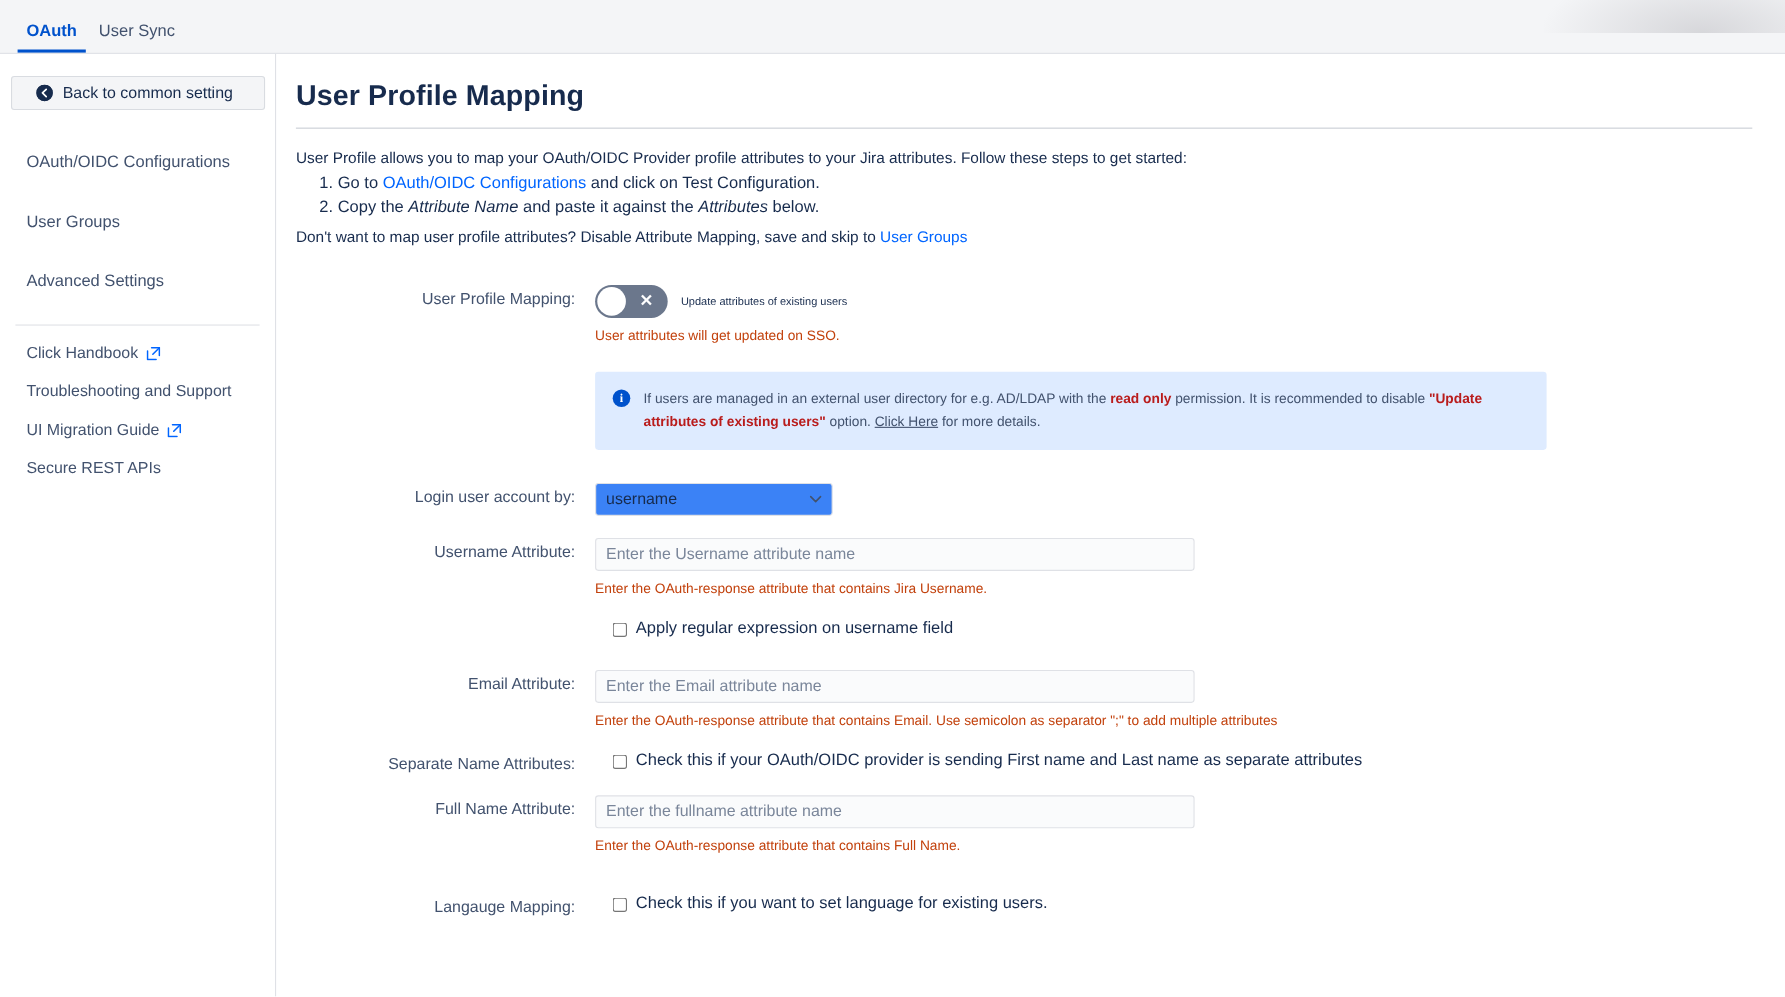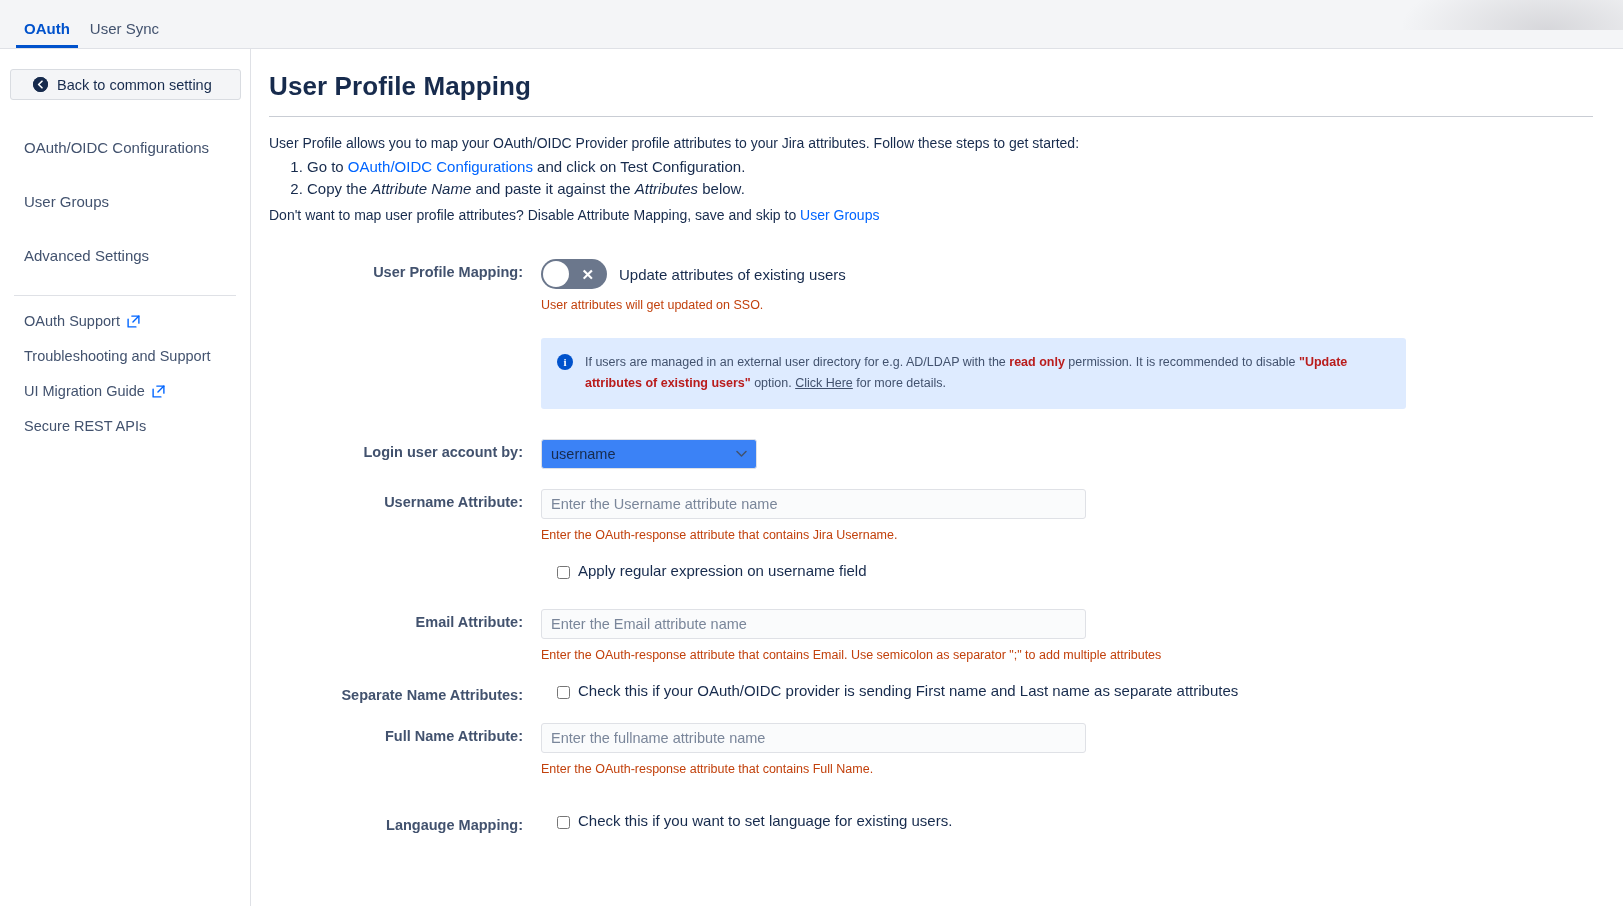--- a/index.html
+++ b/index.html
@@ -139,21 +139,21 @@
 
   
   .form { margin-top: 36px; }
   .row { display: flex; align-items: flex-start; }
   .row-label {
     width: 272px;
     flex: 0 0 272px;
     text-align: right;
     padding-right: 18px;
     font-size: 14.5px;
-    font-weight: bold;
+    font-weight: normal;
     color: #42526e;
     padding-top: 5px;
   }
   .row-field { flex: 1; min-width: 0; }
 
   .toggle-line { display: flex; align-items: center; gap: 12px; }
   .toggle {
     width: 66px; height: 30px;
     border-radius: 15px;
     background: #6b778c;
@@ -170,21 +170,21 @@
   }
   .toggle .mark {
     position: absolute;
     right: 13px; top: 50%;
     transform: translateY(-50%);
     color: #ffffff;
     font-size: 15px;
     font-weight: bold;
     line-height: 1;
   }
-  .toggle-text { font-size: 15px; color: #172b4d; }
+  .toggle-text { font-size: 10px; color: #172b4d; }
   .hint {
     font-size: 12.5px;
     color: #c2410c;
     margin-top: 9px;
   }
 
   .info-box {
     margin-top: 26px;
     background: #deebff;
     border-radius: 3px;
@@ -302,21 +302,21 @@
     <div class="nav-item">
       <span>User Groups</span>
     </div>
     <div class="nav-item">
       <span>Advanced Settings</span>
     </div>
 
     <div class="nav-sep"></div>
 
     <div class="nav-link">
-      <span>OAuth Support</span>
+      <span>Click Handbook</span>
       <span class="ext-icon">
         <svg width="13" height="13" viewBox="0 0 14 14">
           <path d="M5.2 1.2 H12.8 V8.8" fill="none" stroke="#0065ff" stroke-width="1.5" stroke-linecap="round" stroke-linejoin="round"></path>
           <path d="M12.8 1.2 L6.4 7.6" fill="none" stroke="#0065ff" stroke-width="1.5" stroke-linecap="round"></path>
           <path d="M9.6 12.8 H1.2 V4.4" fill="none" stroke="#0065ff" stroke-width="1.5" stroke-linecap="round" stroke-linejoin="round"></path>
         </svg>
       </span>
     </div>
 
     <div class="nav-link">

